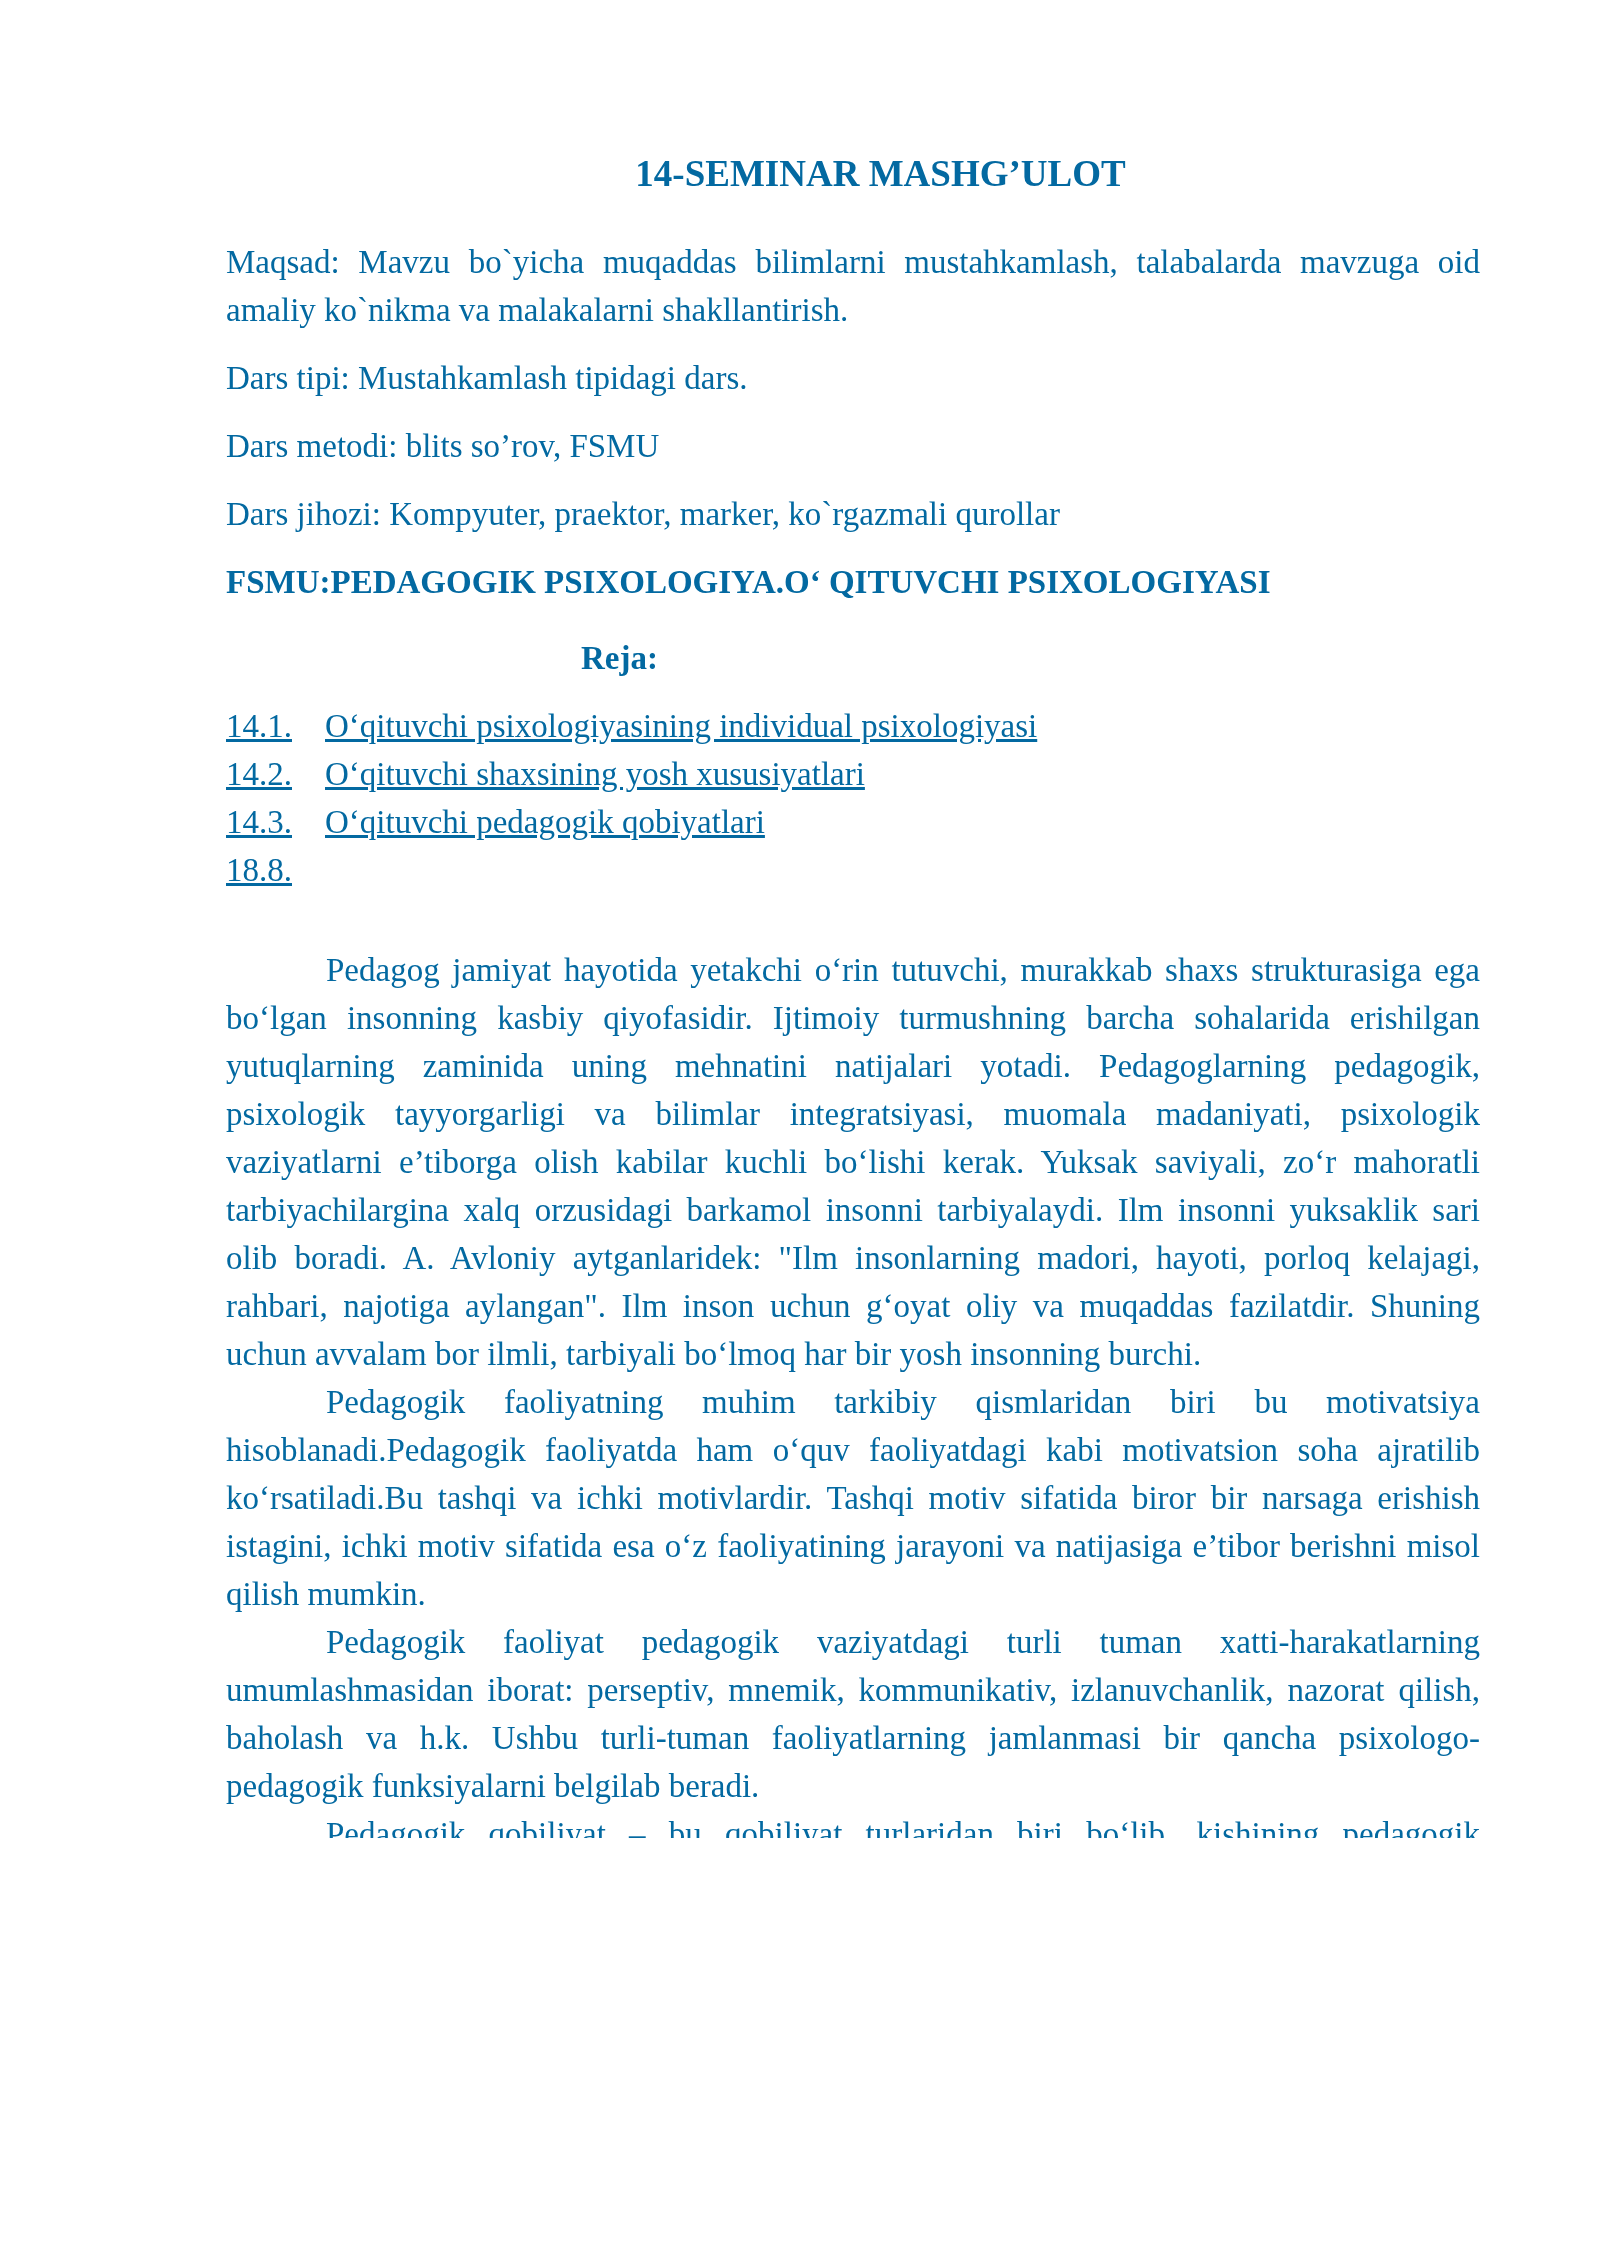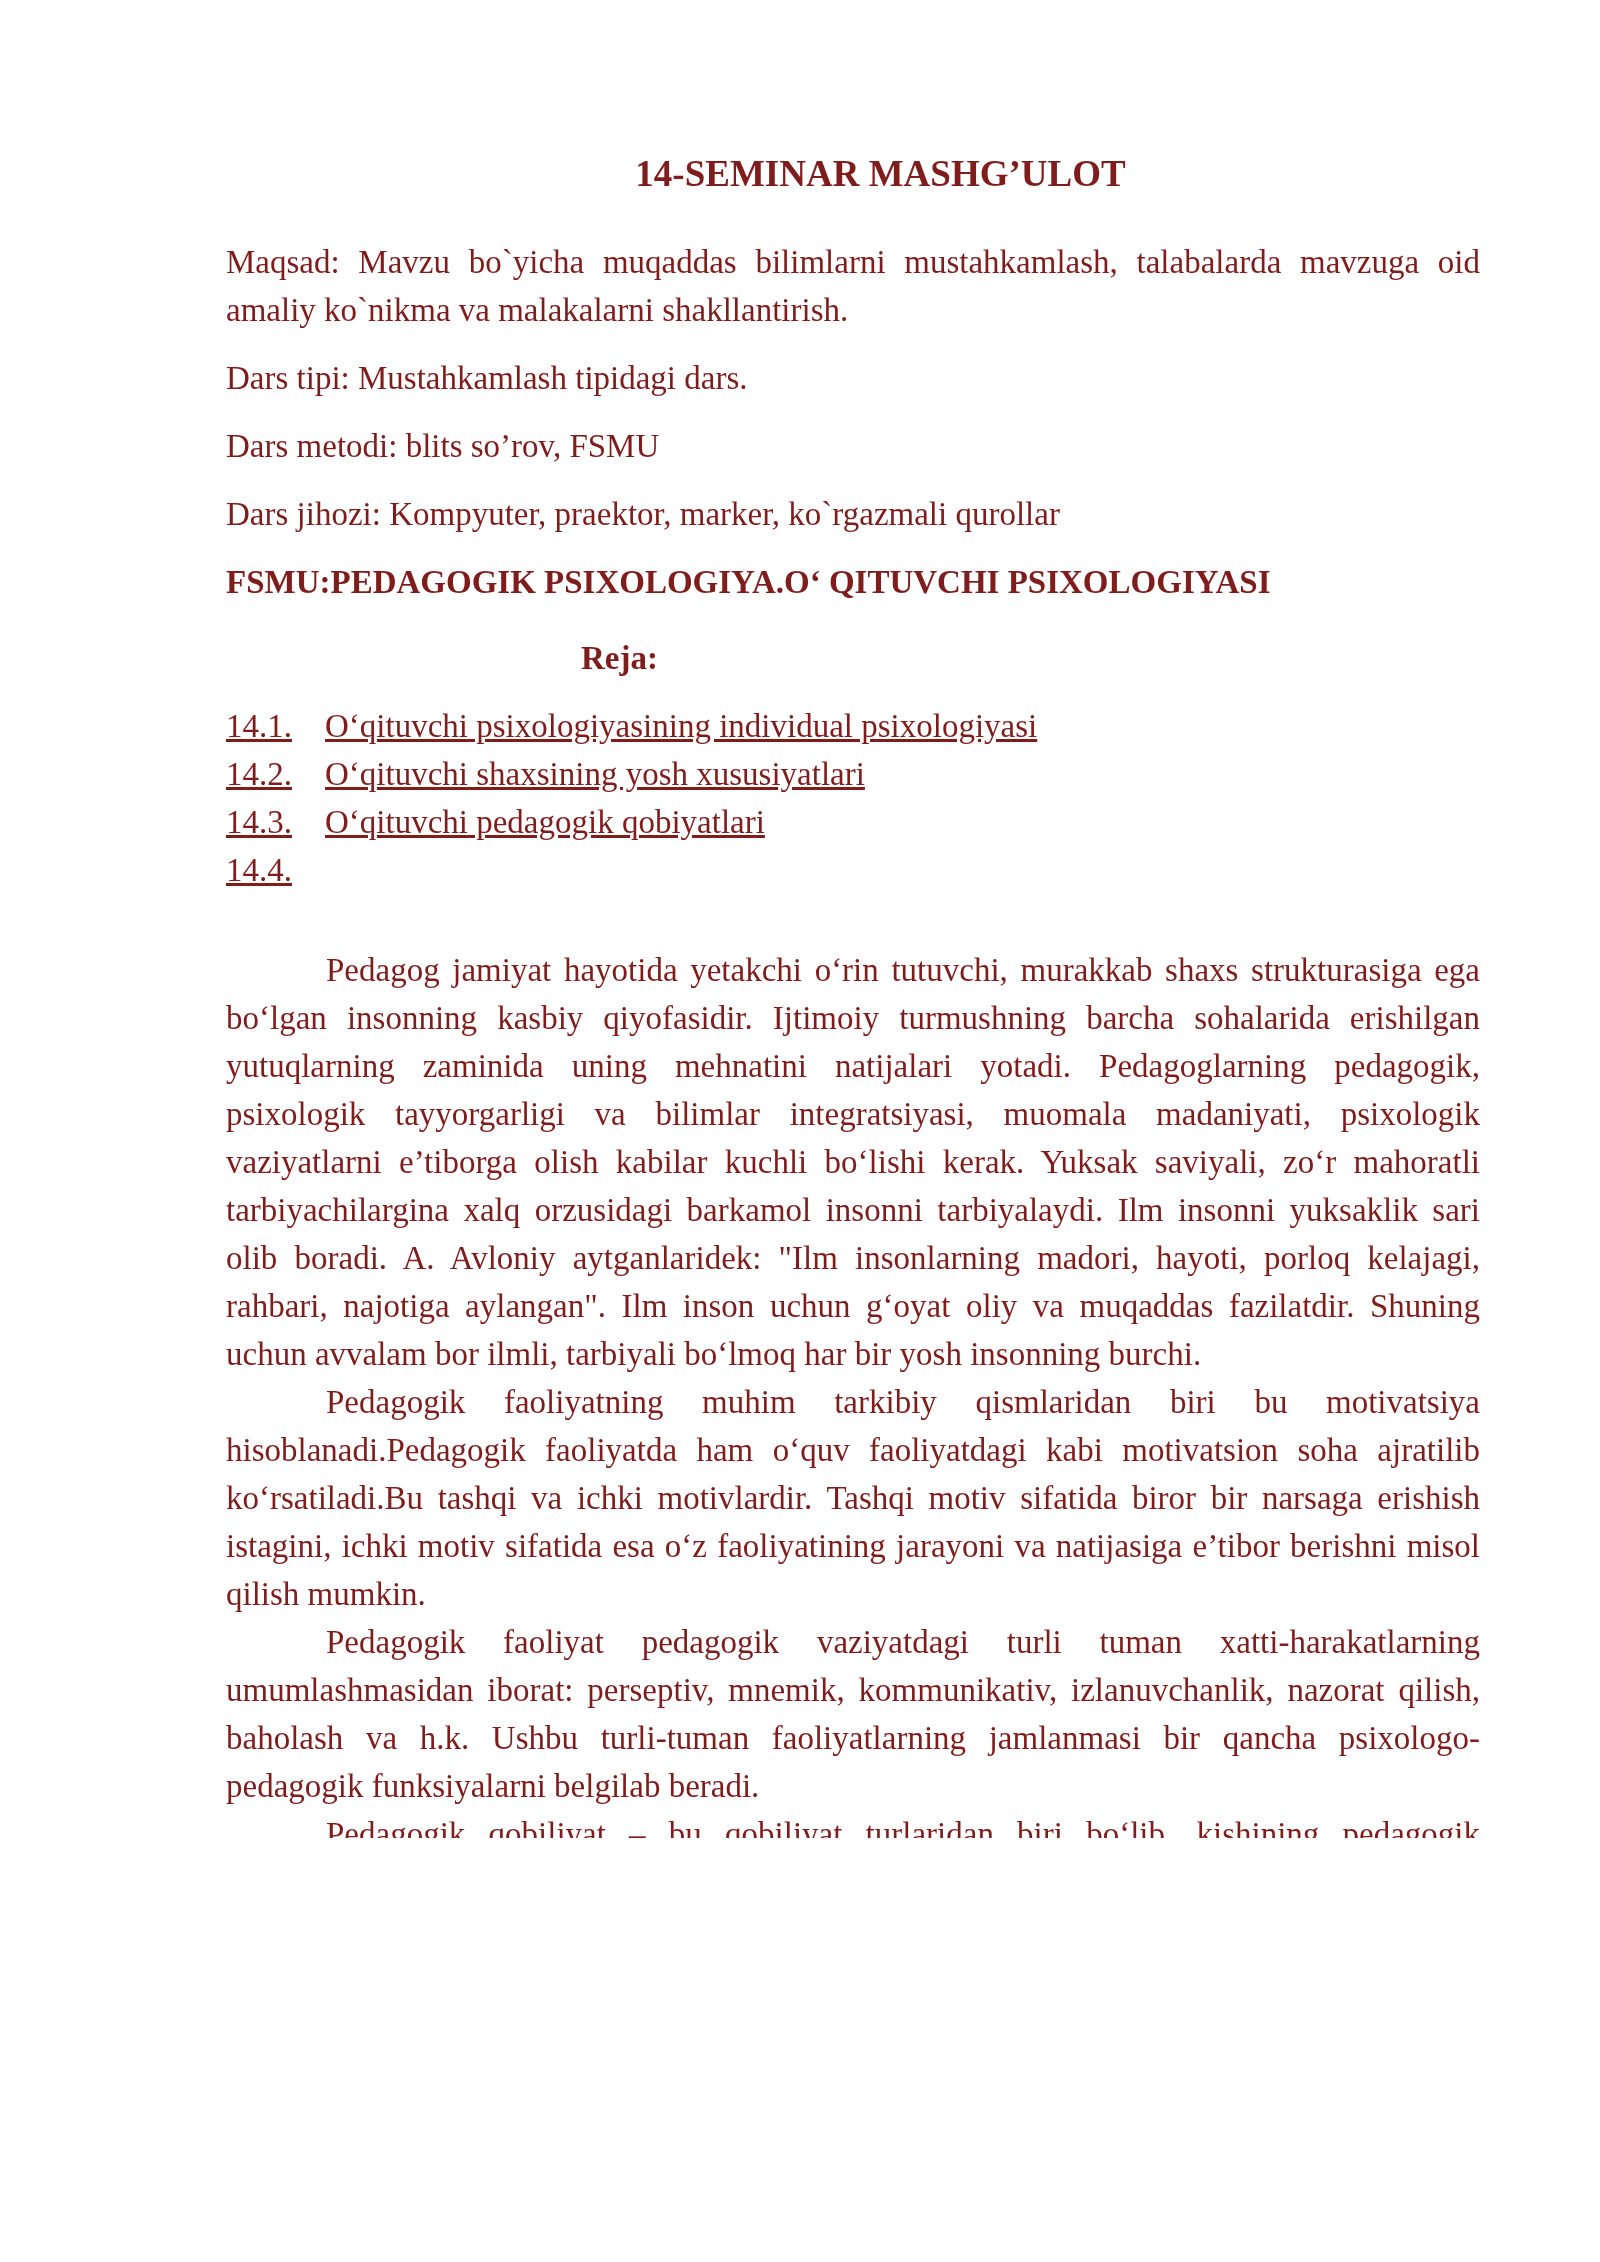--- a/index.html
+++ b/index.html
@@ -6,21 +6,21 @@
     margin: 0;
     padding: 0;
     background: #ffffff;
   }
   .page {
     position: relative;
     box-sizing: border-box;
     width: 1600px;
     height: 1838px;
     background: #ffffff;
-    color: #7f1d1d;
+    color: #0369a1;
     font-family: "Liberation Serif", "DejaVu Serif", serif;
     font-size: 33px;
     line-height: 48px;
     padding: 150px 120px 16px 226px;
     overflow: hidden;
   }
   .doc-title {
     font-size: 37px;
     line-height: 48px;
     font-weight: bold;
@@ -88,21 +88,21 @@
     </div>
     <div class="plan-row">
       <span class="plan-num">14.2.</span>
       <span>Oʻqituvchi shaxsining yosh  xususiyatlari</span>
     </div>
     <div class="plan-row">
       <span class="plan-num">14.3.</span>
       <span>Oʻqituvchi pedagogik qobiyatlari</span>
     </div>
     <div class="plan-row">
-      <span class="plan-num">14.4.</span>
+      <span class="plan-num">18.8.</span>
     </div>
   </div>
 
   <div class="body-text">
     <p class="bp"><span>Pedagog jamiyat hayotida yetakchi oʻrin tutuvchi, murakkab shaxs strukturasiga ega boʻlgan insonning kasbiy qiyofasidir. Ijtimoiy turmushning barcha sohalarida erishilgan yutuqlarning zaminida uning mehnatini natijalari yotadi. Pedagoglarning pedagogik, psixologik tayyorgarligi va bilimlar integratsiyasi, muomala madaniyati, psixologik vaziyatlarni e’tiborga olish kabilar kuchli boʻlishi kerak. Yuksak saviyali, zoʻr mahoratli tarbiyachilargina xalq orzusidagi barkamol insonni tarbiyalaydi. Ilm insonni yuksaklik sari olib boradi. </span><b>A. Avloniy</b><span> aytganlaridek: "Ilm insonlarning madori, hayoti, porloq kelajagi, rahbari, najotiga aylangan". Ilm inson uchun gʻoyat oliy va muqaddas fazilatdir. Shuning uchun avvalam bor ilmli, tarbiyali boʻlmoq har bir yosh insonning burchi.</span></p>
 
     <p class="bp">Pedagogik faoliyatning muhim tarkibiy qismlaridan biri bu motivatsiya hisoblanadi.Pedagogik faoliyatda ham oʻquv faoliyatdagi kabi motivatsion soha ajratilib koʻrsatiladi.Bu tashqi va ichki motivlardir. Tashqi motiv sifatida biror bir narsaga erishish istagini, ichki motiv sifatida esa oʻz faoliyatining jarayoni va natijasiga e’tibor berishni misol qilish mumkin.</p>
 
     <p class="bp">Pedagogik faoliyat pedagogik vaziyatdagi turli tuman xatti-harakatlarning umumlashmasidan iborat: perseptiv, mnemik, kommunikativ, izlanuvchanlik, nazorat qilish, baholash va h.k. Ushbu turli-tuman faoliyatlarning jamlanmasi bir qancha psixologo-pedagogik funksiyalarni belgilab beradi.</p>
 

